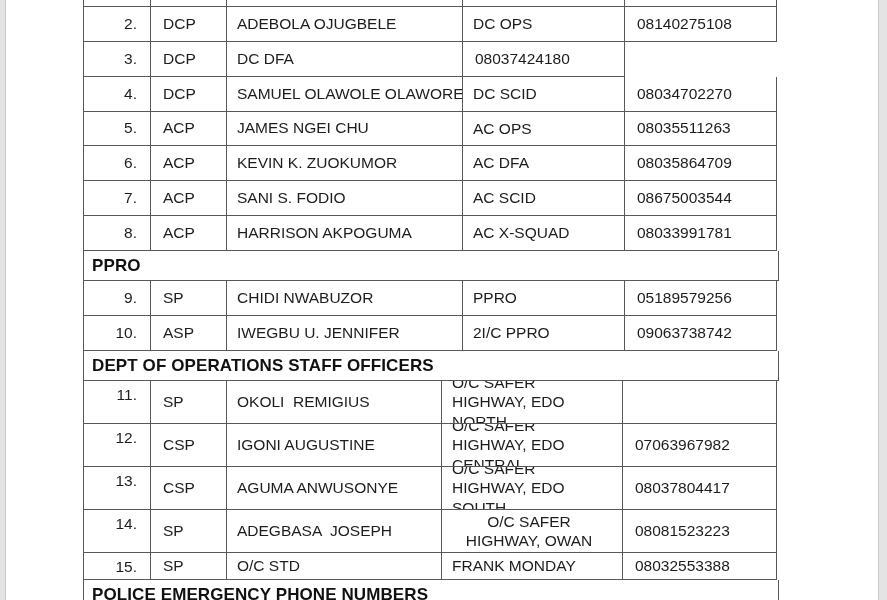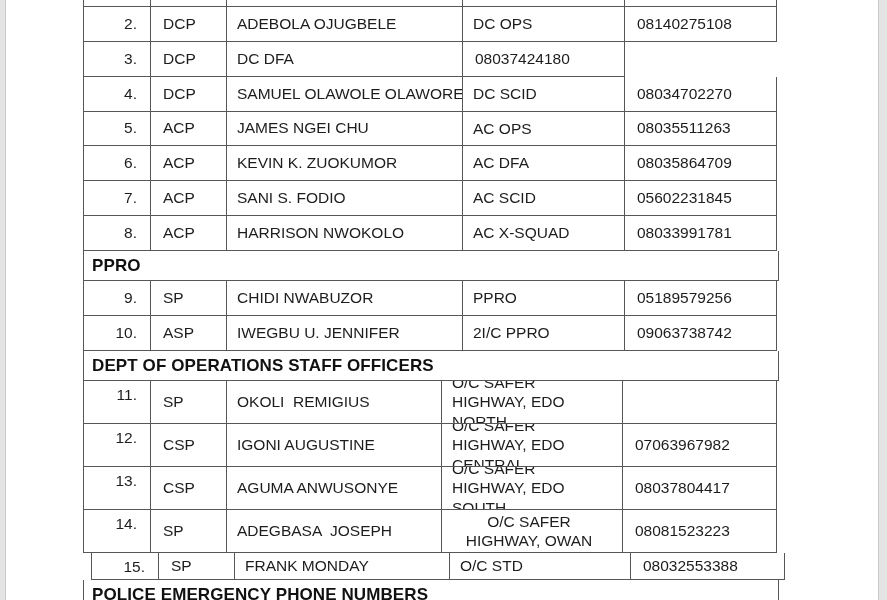--- a/index.html
+++ b/index.html
@@ -94,26 +94,26 @@
         <div class="cell cell-rank">ACP</div>
         <div class="cell cell-name">KEVIN K. ZUOKUMOR</div>
         <div class="cell cell-position">AC DFA</div>
         <div class="cell cell-phone">08035864709</div>
       </div>
       <div class="row cols-upper sec-upper" style="height: 35px;">
         <div class="cell cell-sn">7.</div>
         <div class="cell cell-rank">ACP</div>
         <div class="cell cell-name">SANI S. FODIO</div>
         <div class="cell cell-position">AC SCID</div>
-        <div class="cell cell-phone">05602231845</div>
+        <div class="cell cell-phone">08675003544</div>
       </div>
       <div class="row cols-upper sec-upper" style="height: 35px;">
         <div class="cell cell-sn">8.</div>
         <div class="cell cell-rank">ACP</div>
-        <div class="cell cell-name">HARRISON NWOKOLO</div>
+        <div class="cell cell-name">HARRISON AKPOGUMA</div>
         <div class="cell cell-position">AC X-SQUAD</div>
         <div class="cell cell-phone">08033991781</div>
       </div>
       <div class="section-header">PPRO</div>
       <div class="row cols-upper sec-upper" style="height: 35px;">
         <div class="cell cell-sn">9.</div>
         <div class="cell cell-rank">SP</div>
         <div class="cell cell-name">CHIDI NWABUZOR</div>
         <div class="cell cell-position">PPRO</div>
         <div class="cell cell-phone">05189579256</div>
@@ -147,22 +147,22 @@
         <div class="cell cell-position">O/C SAFER HIGHWAY, EDO SOUTH</div>
         <div class="cell cell-phone">08037804417</div>
       </div>
       <div class="row cols-dept sec-dept" style="height: 43px; text-align: center;">
         <div class="cell cell-sn">14.</div>
         <div class="cell cell-rank">SP</div>
         <div class="cell cell-name">ADEGBASA  JOSEPH</div>
         <div class="cell cell-position">O/C SAFER HIGHWAY, OWAN</div>
         <div class="cell cell-phone">08081523223</div>
       </div>
-      <div class="row cols-dept sec-dept" style="height: 27px; margin-left: 8px;">
+      <div class="row cols-dept sec-dept" style="height: 27px;">
         <div class="cell cell-sn">15.</div>
         <div class="cell cell-rank">SP</div>
+        <div class="cell cell-position">O/C STD</div>
         <div class="cell cell-name">FRANK MONDAY</div>
-        <div class="cell cell-position">O/C STD</div>
         <div class="cell cell-phone">08032553388</div>
       </div>
       <div class="section-header">POLICE EMERGENCY PHONE NUMBERS</div>
     </div>
 </div>
 
 </body></html>

